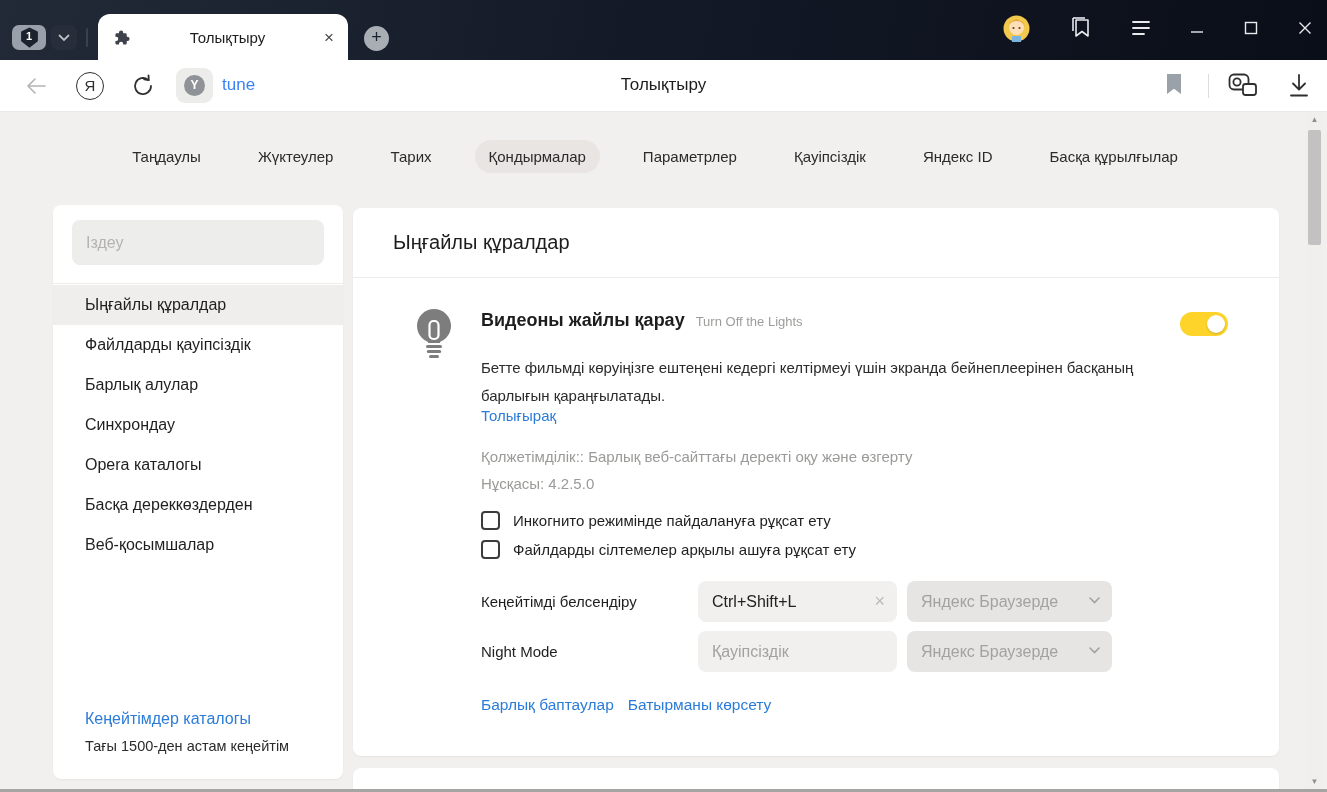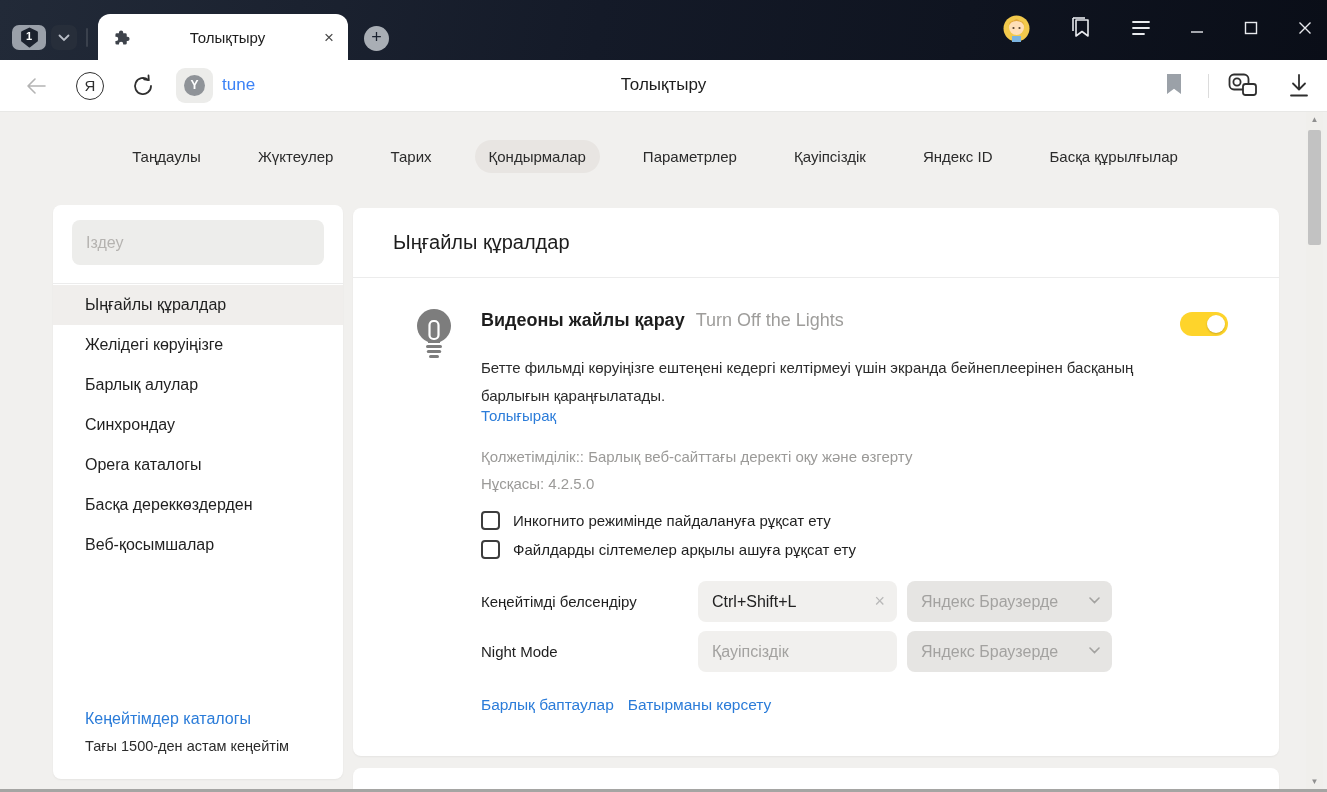--- a/index.html
+++ b/index.html
@@ -69,21 +69,21 @@
   .sb-note { position:absolute; left:32px; top:533px; font-size:14.5px; color:#2b2b2b; }
 
   
   .main-card { position:absolute; left:353px; top:96px; width:926px; height:548px; background:#fff; border-radius:8px;
     box-shadow:0 1px 2px rgba(0,0,0,.05); }
   .mc-header { position:absolute; left:40px; top:23px; font-size:20px; color:#1d1d1d; }
   .mc-divider { position:absolute; left:0; top:69px; width:926px; height:1px; background:#ececec; }
   .ext-icon { position:absolute; left:50px; top:94px; }
   .ext-title-row { position:absolute; left:128px; top:102px; display:flex; align-items:baseline; gap:11px; }
   .ext-name { font-size:18px; font-weight:bold; color:#1d1d1d; }
-  .ext-orig { font-size:18px; color:#9e9d9b; }
+  .ext-orig { font-size:13px; color:#9e9d9b; }
   .toggle { position:absolute; left:827px; top:104px; width:48px; height:24px; background:#fed42b; border-radius:12px; cursor:pointer; }
   .toggle .knob { position:absolute; right:3px; top:3px; width:18px; height:18px; background:#fff; border-radius:50%;
     box-shadow:0 1px 2px rgba(0,0,0,.2); }
   .ext-desc { position:absolute; left:128px; top:146px; width:655px; font-size:15px; color:#2b2b2b; line-height:28px; }
   .ext-more { position:absolute; left:128px; top:199px; font-size:15px; color:#2b7cd9; cursor:pointer; }
   .ext-access { position:absolute; left:128px; top:240px; font-size:15px; color:#9b9a98; }
   .ext-version { position:absolute; left:128px; top:267px; font-size:15px; color:#9b9a98; }
   .cb-row { position:absolute; left:128px; display:flex; align-items:center; gap:13px; cursor:pointer; }
   .cb-box { width:19px; height:19px; border:2px solid #3c3c3c; border-radius:4px; background:#fff; flex:0 0 auto; }
   .cb-label { font-size:15px; color:#1f1f1f; }
@@ -227,21 +227,21 @@
       <span class="nav-item">Қауіпсіздік</span>
       <span class="nav-item">Яндекс ID</span>
       <span class="nav-item">Басқа құрылғылар</span>
     </div>
 
     <div class="sidebar">
       <input class="search-box" type="text" placeholder="Іздеу" style="">
       <div class="sb-divider"></div>
       <div class="sb-list">
         <div class="sb-item selected">Ыңғайлы құралдар</div>
-        <div class="sb-item">Желідегі көруіңізге</div>
+        <div class="sb-item">Файлдарды қауіпсіздік</div>
         <div class="sb-item">Барлық алулар</div>
         <div class="sb-item">Синхрондау</div>
         <div class="sb-item">Opera каталогы</div>
         <div class="sb-item">Басқа дереккөздерден</div>
         <div class="sb-item">Веб-қосымшалар</div>
       </div>
       <div class="sb-catalog">Кеңейтімдер каталогы</div>
       <div class="sb-note">Тағы 1500-ден астам кеңейтім</div>
     </div>
 

